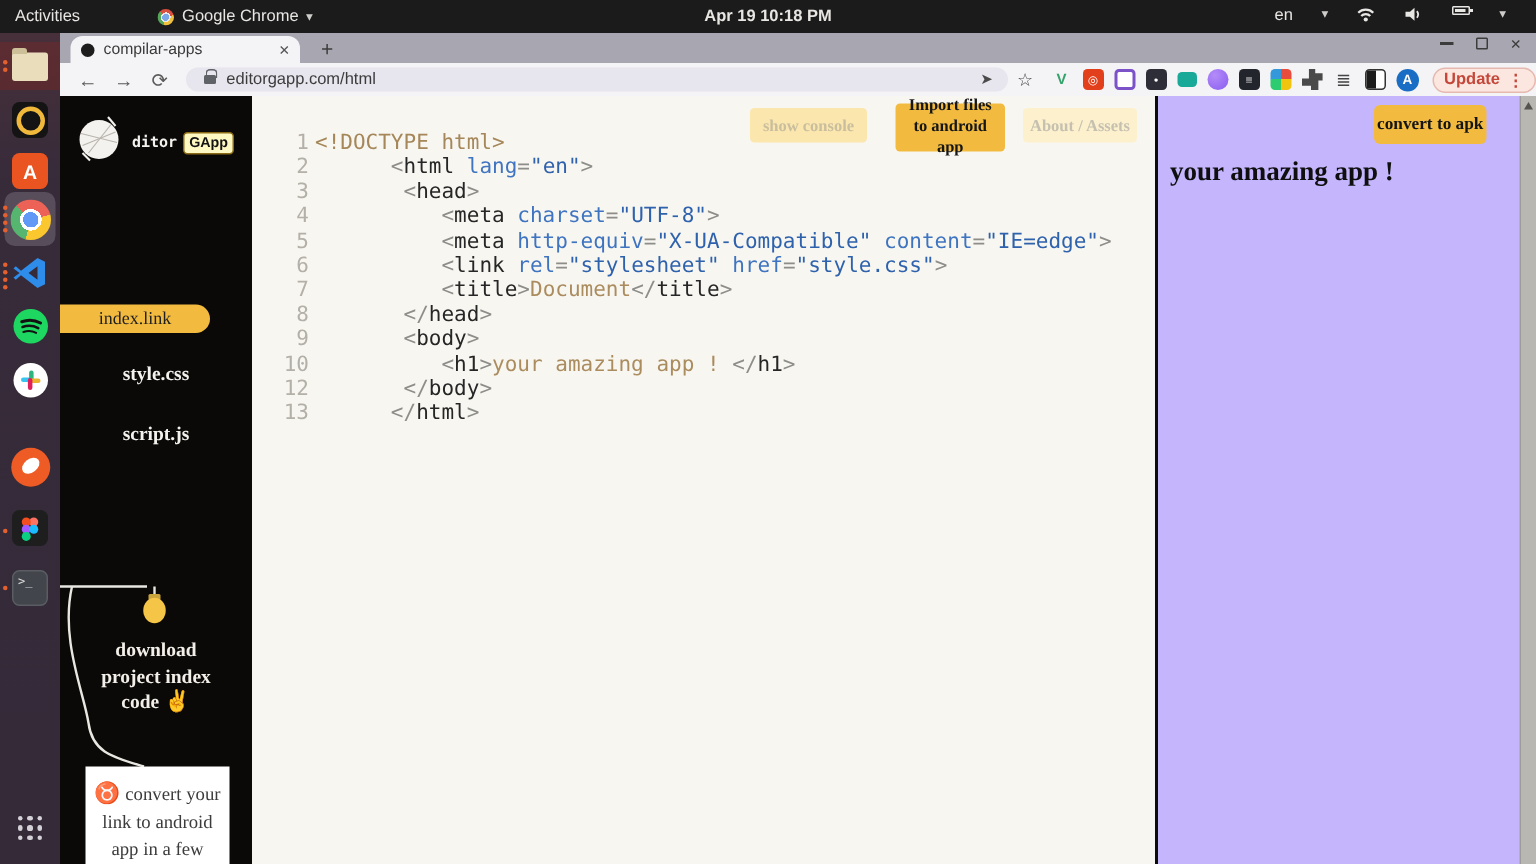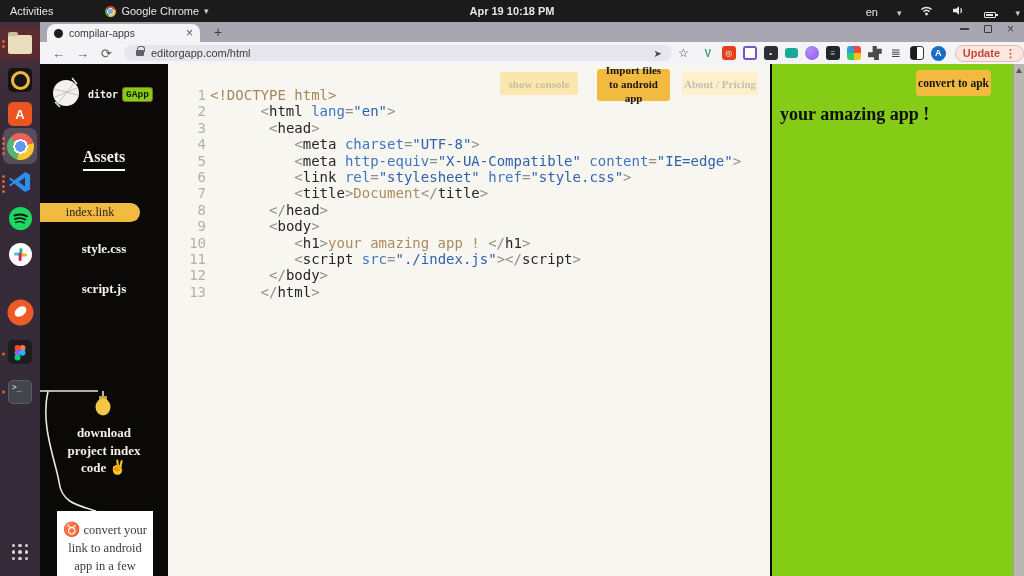--- a/index.html
+++ b/index.html
@@ -5,21 +5,21 @@
   * { margin:0; padding:0; box-sizing:border-box; }
   html,body { width:1024px; height:576px; overflow:hidden; font-family:"Liberation Sans",sans-serif; background:#000; }
   #screen { position:relative; width:1024px; height:576px; background:#f8f6f1; }
 
   
   #topbar { position:absolute; left:0; top:0; width:1024px; height:22px; background:#1c1b1c; color:#e8e6e3; font-size:11px; display:flex; align-items:center; }
   #topbar .activities { margin-left:10px; }
   .tb-app { display:flex; align-items:center; gap:5px; margin-left:52px; }
   .mini-chrome { width:11px; height:11px; border-radius:50%; background:radial-gradient(circle at center,#7ba7e8 0 30%,#e9e9e9 30% 42%,transparent 42%),conic-gradient(from -45deg,#da4f3f 0 120deg,#f0c03f 0 240deg,#57a55a 0 360deg); }
   .tb-clock { position:absolute; left:0; right:0; text-align:center; font-weight:bold; }
-  .tb-right { margin-left:auto; display:flex; align-items:flex-end; gap:19px; margin-right:4px; }
+  .tb-right { margin-left:auto; display:flex; align-items:flex-start; gap:19px; margin-right:20px; }
   .chev { font-size:9px; color:#cfcdca; }
   .batt { position:relative; width:12px; height:6px; border:1px solid #e8e6e3; border-radius:1px; }
   .batt::before { content:""; position:absolute; left:1px; top:1px; bottom:1px; width:7px; background:#e8e6e3; }
   .batt::after { content:""; position:absolute; right:-3px; top:1px; width:2px; height:2px; background:#e8e6e3; }
 
   
   #dock { position:absolute; left:0; top:22px; width:40px; height:554px; background:linear-gradient(180deg,#47303a 0%,#372b3a 18%,#342a38 100%); }
   .dock-item { position:absolute; left:0; width:40px; height:32px; display:flex; align-items:center; justify-content:center; }
   .dock-item.active { }
   .dock-item.active .halo { position:absolute; left:3px; top:-2px; width:34px; height:36px; background:rgba(255,255,255,.17); border-radius:7px; }
@@ -74,21 +74,21 @@
   .avatar { width:15px; height:15px; border-radius:50%; background:#1a6dc4; color:#fff; font-size:9px; font-weight:bold; display:flex; align-items:center; justify-content:center; }
   .update-pill { margin-left:9px; height:17px; padding:0 7px; border:1px solid #e5b9af; background:#fbe7e0; border-radius:9px; color:#c4473a; font-size:11px; font-weight:bold; display:flex; align-items:center; gap:5px; }
 
   
   #content { position:absolute; left:0; top:42px; width:984px; height:512px; display:flex; }
 
   
   #sidebar { position:relative; width:128px; height:512px; background:#0b0907; overflow:hidden; flex:none; color:#f2efe9; }
   .logo-wrap { position:absolute; left:10px; top:12px; display:flex; align-items:center; }
   .logo-name { font-family:"DejaVu Sans Mono",monospace; font-size:10px; font-weight:bold; color:#f4f2ee; margin-left:5px; }
-  .logo-badge { font-family:Liberation Mono, monospace; font-size:9.5px; font-weight:bold; color:#141414; background:#84cc16; border:1px solid #8a6a16; border-radius:3px; padding:1px 3px; margin-left:4px; }
+  .logo-badge { font-family:Liberation Sans, sans-serif; font-size:9.5px; font-weight:bold; color:#141414; background:#fef9c3; border:1px solid #8a6a16; border-radius:3px; padding:1px 3px; margin-left:4px; }
   .assets-wrap { position:absolute; top:84px; width:100%; text-align:center; }
   .assets-h { display:inline-block; font-family:"Liberation Serif",serif; font-weight:bold; font-size:16px; border-bottom:2.5px solid #fff; padding-bottom:3px; }
   .file-pill { position:absolute; left:0; top:139px; width:100px; height:19px; background:#f2bb40; border-radius:0 10px 10px 0; color:#1f1f1f; font-family:"Liberation Serif",serif; font-size:12px; display:flex; align-items:center; justify-content:center; }
   .file-item { position:absolute; width:100%; text-align:center; font-family:"Liberation Serif",serif; font-weight:bold; font-size:13px; color:#f4f2ee; }
   .fi-style { top:177px; } .fi-script { top:217px; }
   .wire-svg { position:absolute; left:0; top:0; pointer-events:none; }
   .note { position:absolute; top:360px; width:100%; text-align:center; font-family:"Liberation Serif",serif; font-weight:bold; font-size:13px; color:#f2efe9; line-height:1.35; }
   .note .hand { color:#f5c242; font-size:14px; }
   .promo { position:absolute; left:17px; top:447px; width:96px; background:#fff; padding:9px 4px 10px; text-align:center; font-family:"Liberation Serif",serif; font-size:12.5px; color:#3c3c3c; line-height:1.42; }
   .promo .loop { color:#e8632e; font-size:14px; font-weight:bold; }
@@ -102,21 +102,21 @@
   .code-area { font-family:"DejaVu Sans Mono",monospace; font-size:14px; line-height:16.4px; }
   .code-line { display:flex; white-space:pre; }
   .ln { width:38px; text-align:right; color:#b3b0a8; flex:none; }
   .lc { margin-left:4px; color:#2b2b2b; }
   .tk-d { color:#a5875a; } .tk-p { color:#8d8d89; } .tk-t { color:#262626; }
   .tk-a { color:#3f74c0; } .tk-s { color:#2f62ad; } .tk-x { color:#ab8c5e; }
 
   #divider { width:2px; background:#0c0c0c; flex:none; }
 
   
-  #preview { position:relative; width:241px; height:512px; background:#84cc16; flex:none; }
+  #preview { position:relative; width:241px; height:512px; background:#c4b5fd; flex:none; }
   .btn-convert { position:absolute; right:22px; top:6px; width:75px; height:26px; background:#f2bb40; border-radius:4px; color:#141414; font-family:"Liberation Serif",serif; font-weight:bold; font-size:11.5px; display:flex; align-items:center; justify-content:center; }
   .preview-h1 { position:absolute; left:8px; top:40px; font-family:"Liberation Serif",serif; font-weight:bold; font-size:18px; color:#0f0f0f; }
 
   
   #scrollbar { position:relative; width:11px; height:512px; background:#b8b7b2; border-left:1px solid #9d9c97; flex:none; }
   .sb-arrow { position:absolute; top:4px; left:2px; width:0; height:0; border-left:3.5px solid transparent; border-right:3.5px solid transparent; border-bottom:5px solid #55544f; }
 </style>
 </head>
 <body>
 
@@ -292,21 +292,20 @@
                 <circle cx="16" cy="17" r="13" fill="#f4f2ee"></circle>
                 <line x1="4" y1="13" x2="28" y2="19" stroke="#b9b5ad" stroke-width=".8"></line>
                 <line x1="5" y1="21" x2="27" y2="12" stroke="#b9b5ad" stroke-width=".8"></line>
                 <line x1="9" y1="26" x2="24" y2="7" stroke="#b9b5ad" stroke-width=".8"></line>
                 <line x1="22" y1="2" x2="27" y2="8" stroke="#f4f2ee" stroke-width="1.4"></line>
                 <line x1="5" y1="26" x2="10" y2="31" stroke="#f4f2ee" stroke-width="1.4"></line>
               </svg></span>
           <span class="logo-name">ditor</span>
           <span class="logo-badge">GApp</span>
         </div>
-        <div class="assets-wrap"><span class="assets-h">Assets</span></div>
         <div class="file-pill">index.link</div>
         <div class="file-item fi-style">style.css</div>
         <div class="file-item fi-script">script.js</div>
         <svg class="wire-svg" width="128" height="512" viewBox="0 0 128 512">
           <path d="M0 327 H58" stroke="#e9e7e1" stroke-width="1.6" fill="none"></path>
           <path d="M63 327 v6" stroke="#e9e7e1" stroke-width="1.6" fill="none"></path>
           <rect x="59" y="332" width="8" height="4" rx="1" fill="#c9a43d"></rect>
           <ellipse cx="63" cy="343" rx="7.5" ry="8.5" fill="#f5c548"></ellipse>
           <path d="M8 327 C 0 362, 16 398, 19 418 C 21.5 438, 36 441, 56 447" stroke="#e9e7e1" stroke-width="1.6" fill="none"></path>
         </svg>
@@ -317,33 +316,32 @@
           </div>
         <div class="promo">
           <span class="loop">♉</span>
           <span>convert your link to android app in a few munites</span>
         </div>
       </div>
 
       <div id="editor">
         <div class="ed-btn btn-console">show console</div>
         <div class="ed-btn btn-import">Import files to android app</div>
-        <div class="ed-btn btn-about">About / Pricing</div>
+        <div class="ed-btn btn-about">About / Assets</div>
         <div class="code-area">
             <div class="code-line"><span class="ln">1</span><span class="lc"><span class="tk-d">&lt;!DOCTYPE html&gt;</span></span></div>
             <div class="code-line"><span class="ln">2</span><span class="lc"><span>      </span><span class="tk-p">&lt;</span><span class="tk-t">html</span><span> </span><span class="tk-a">lang</span><span class="tk-p">=</span><span class="tk-s">"en"</span><span class="tk-p">&gt;</span></span></div>
             <div class="code-line"><span class="ln">3</span><span class="lc"><span>       </span><span class="tk-p">&lt;</span><span class="tk-t">head</span><span class="tk-p">&gt;</span></span></div>
             <div class="code-line"><span class="ln">4</span><span class="lc"><span>          </span><span class="tk-p">&lt;</span><span class="tk-t">meta</span><span> </span><span class="tk-a">charset</span><span class="tk-p">=</span><span class="tk-s">"UTF-8"</span><span class="tk-p">&gt;</span></span></div>
             <div class="code-line"><span class="ln">5</span><span class="lc"><span>          </span><span class="tk-p">&lt;</span><span class="tk-t">meta</span><span> </span><span class="tk-a">http-equiv</span><span class="tk-p">=</span><span class="tk-s">"X-UA-Compatible"</span><span> </span><span class="tk-a">content</span><span class="tk-p">=</span><span class="tk-s">"IE=edge"</span><span class="tk-p">&gt;</span></span></div>
             <div class="code-line"><span class="ln">6</span><span class="lc"><span>          </span><span class="tk-p">&lt;</span><span class="tk-t">link</span><span> </span><span class="tk-a">rel</span><span class="tk-p">=</span><span class="tk-s">"stylesheet"</span><span> </span><span class="tk-a">href</span><span class="tk-p">=</span><span class="tk-s">"style.css"</span><span class="tk-p">&gt;</span></span></div>
             <div class="code-line"><span class="ln">7</span><span class="lc"><span>          </span><span class="tk-p">&lt;</span><span class="tk-t">title</span><span class="tk-p">&gt;</span><span class="tk-x">Document</span><span class="tk-p">&lt;/</span><span class="tk-t">title</span><span class="tk-p">&gt;</span></span></div>
             <div class="code-line"><span class="ln">8</span><span class="lc"><span>       </span><span class="tk-p">&lt;/</span><span class="tk-t">head</span><span class="tk-p">&gt;</span></span></div>
             <div class="code-line"><span class="ln">9</span><span class="lc"><span>       </span><span class="tk-p">&lt;</span><span class="tk-t">body</span><span class="tk-p">&gt;</span></span></div>
             <div class="code-line"><span class="ln">10</span><span class="lc"><span>          </span><span class="tk-p">&lt;</span><span class="tk-t">h1</span><span class="tk-p">&gt;</span><span class="tk-x">your amazing app ! </span><span class="tk-p">&lt;/</span><span class="tk-t">h1</span><span class="tk-p">&gt;</span></span></div>
-            <div class="code-line"><span class="ln">11</span><span class="lc"><span>          </span><span class="tk-p">&lt;</span><span class="tk-t">script</span><span> </span><span class="tk-a">src</span><span class="tk-p">=</span><span class="tk-s">"./index.js"</span><span class="tk-p">&gt;&lt;/</span><span class="tk-t">script</span><span class="tk-p">&gt;</span></span></div>
             <div class="code-line"><span class="ln">12</span><span class="lc"><span>       </span><span class="tk-p">&lt;/</span><span class="tk-t">body</span><span class="tk-p">&gt;</span></span></div>
             <div class="code-line"><span class="ln">13</span><span class="lc"><span>      </span><span class="tk-p">&lt;/</span><span class="tk-t">html</span><span class="tk-p">&gt;</span></span></div>
           </div>
       </div>
 
       <div id="divider"></div>
 
       <div id="preview">
         <div class="btn-convert">convert to apk</div>
         <div class="preview-h1">your amazing app !</div>

